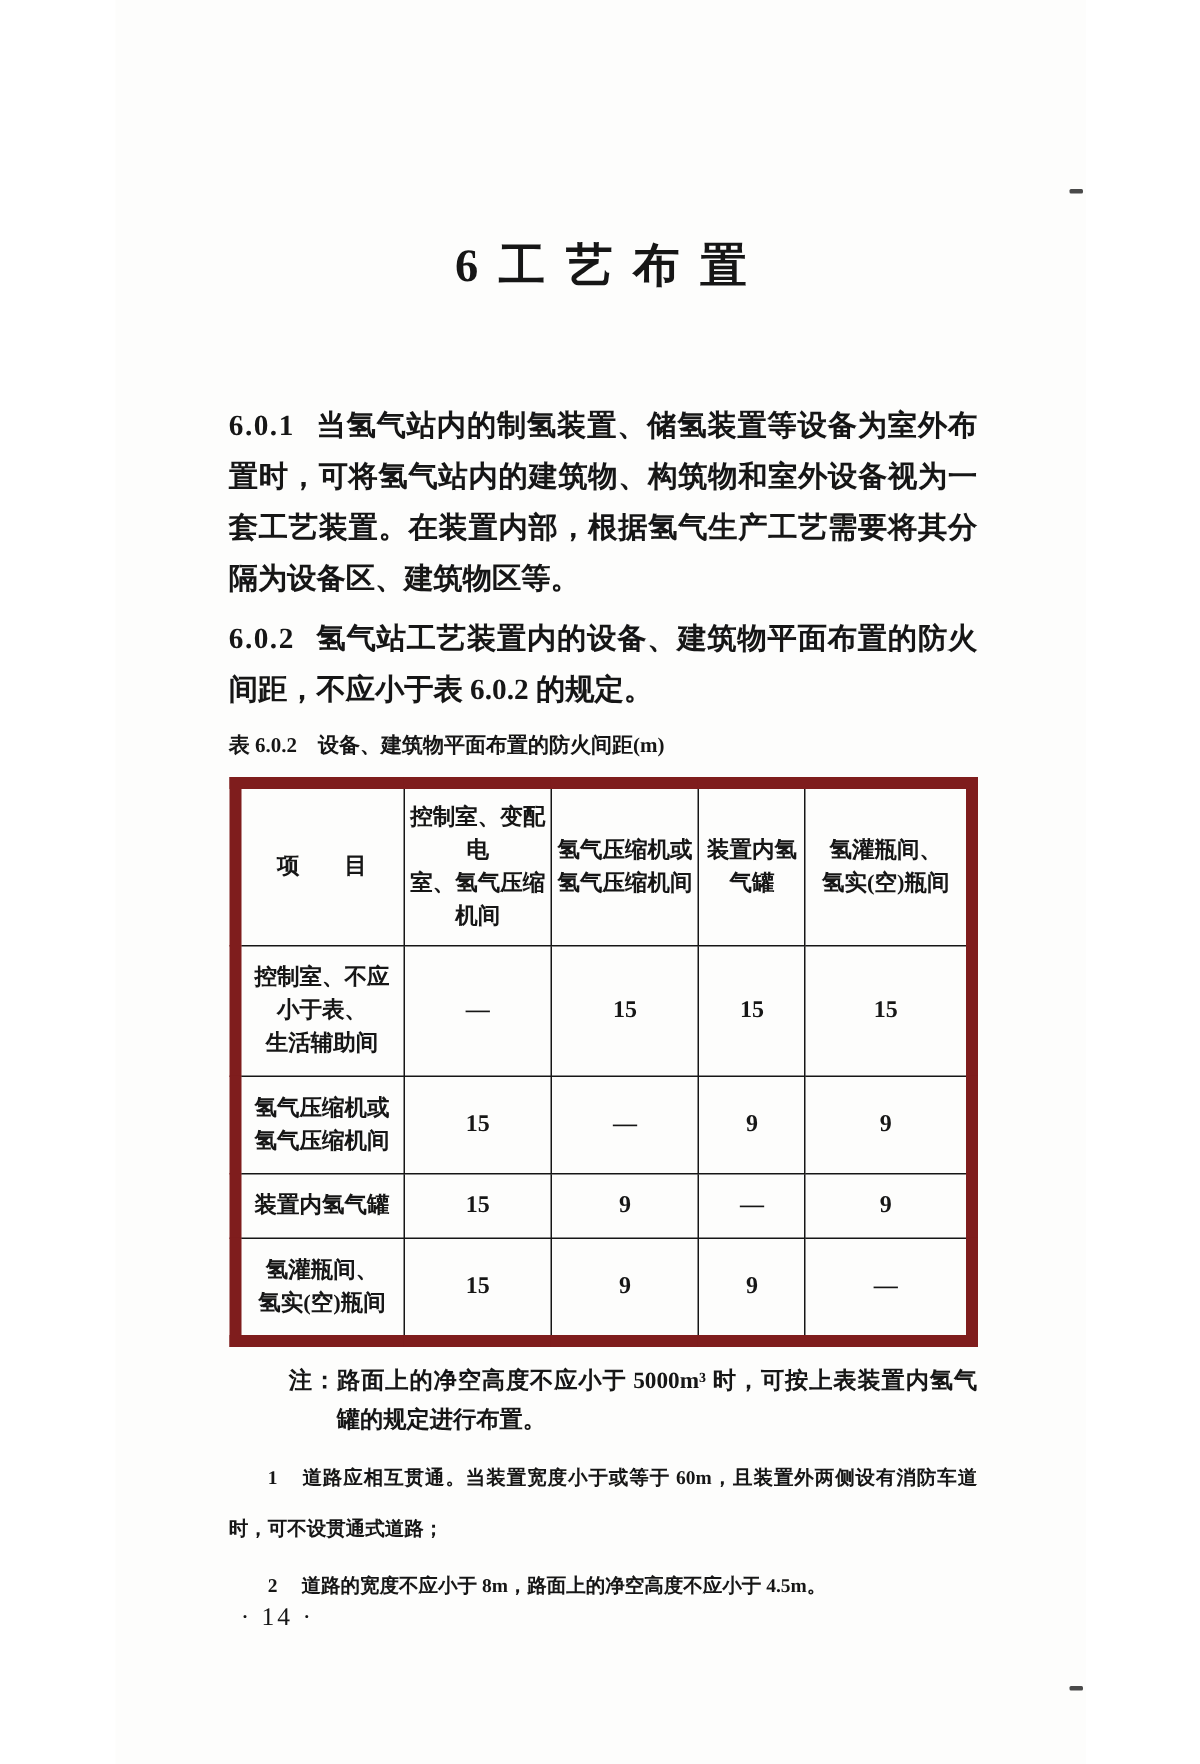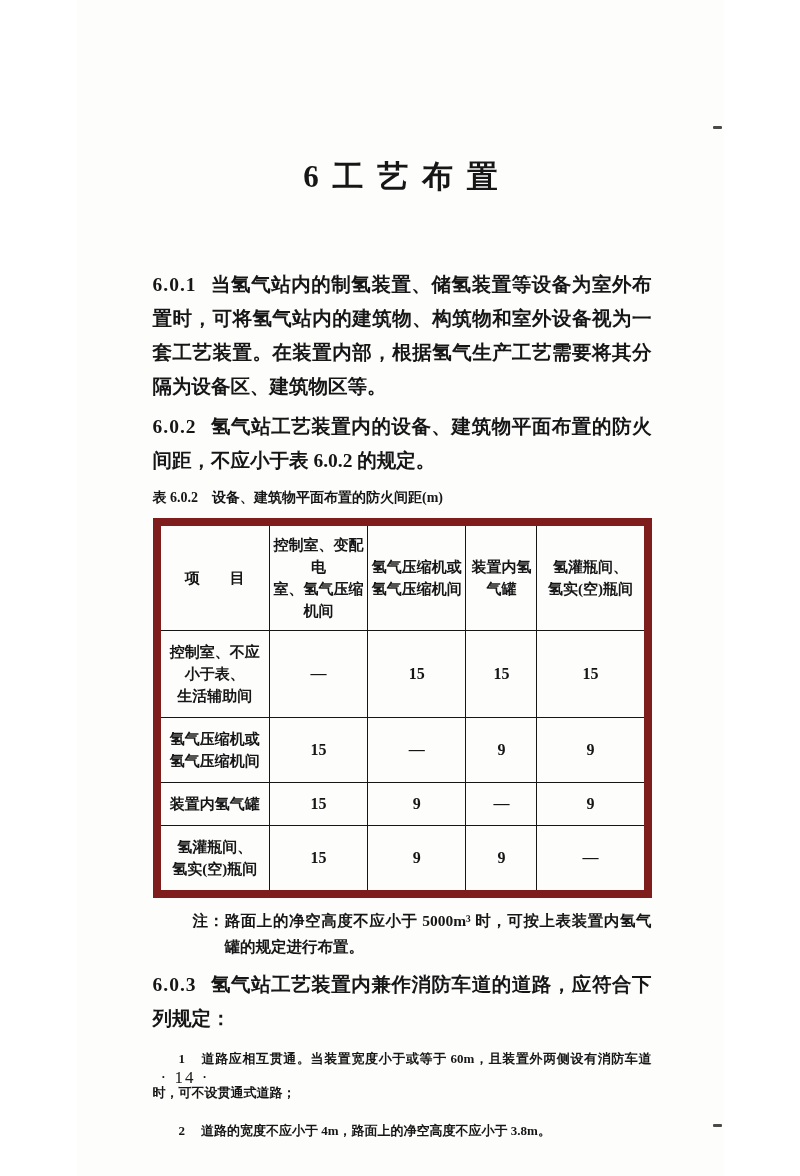--- a/index.html
+++ b/index.html
@@ -175,21 +175,20 @@
         <td class="val">15</td>
         <td class="val">9</td>
         <td class="val">9</td>
         <td class="val">—</td>
       </tr>
     </tbody>
   </table>
 
   <p class="note"><span class="note-prefix">注：</span><span>路面上的净空高度不应小于 5000m³ 时，可按上表装置内氢气罐的规定进行布置。</span></p>
 
-  <p class="clause"><span class="clause-num">6.0.3</span><span>氢气站工艺装置内兼作消防车道的道路，应符合下列规定：</span></p>
 
   <p class="item"><span class="item-num">1</span><span>道路应相互贯通。当装置宽度小于或等于 60m，且装置外两侧设有消防车道时，可不设贯通式道路；</span></p>
 
-  <p class="item"><span class="item-num">2</span><span>道路的宽度不应小于 4m，路面上的净空高度不应小于 3.8m。</span></p>
+  <p class="item"><span class="item-num">2</span><span>道路的宽度不应小于 8m，路面上的净空高度不应小于 4.5m。</span></p>
 
   <div class="page-number">· 14 ·</div>
 
 </div>
 
 </body></html>

